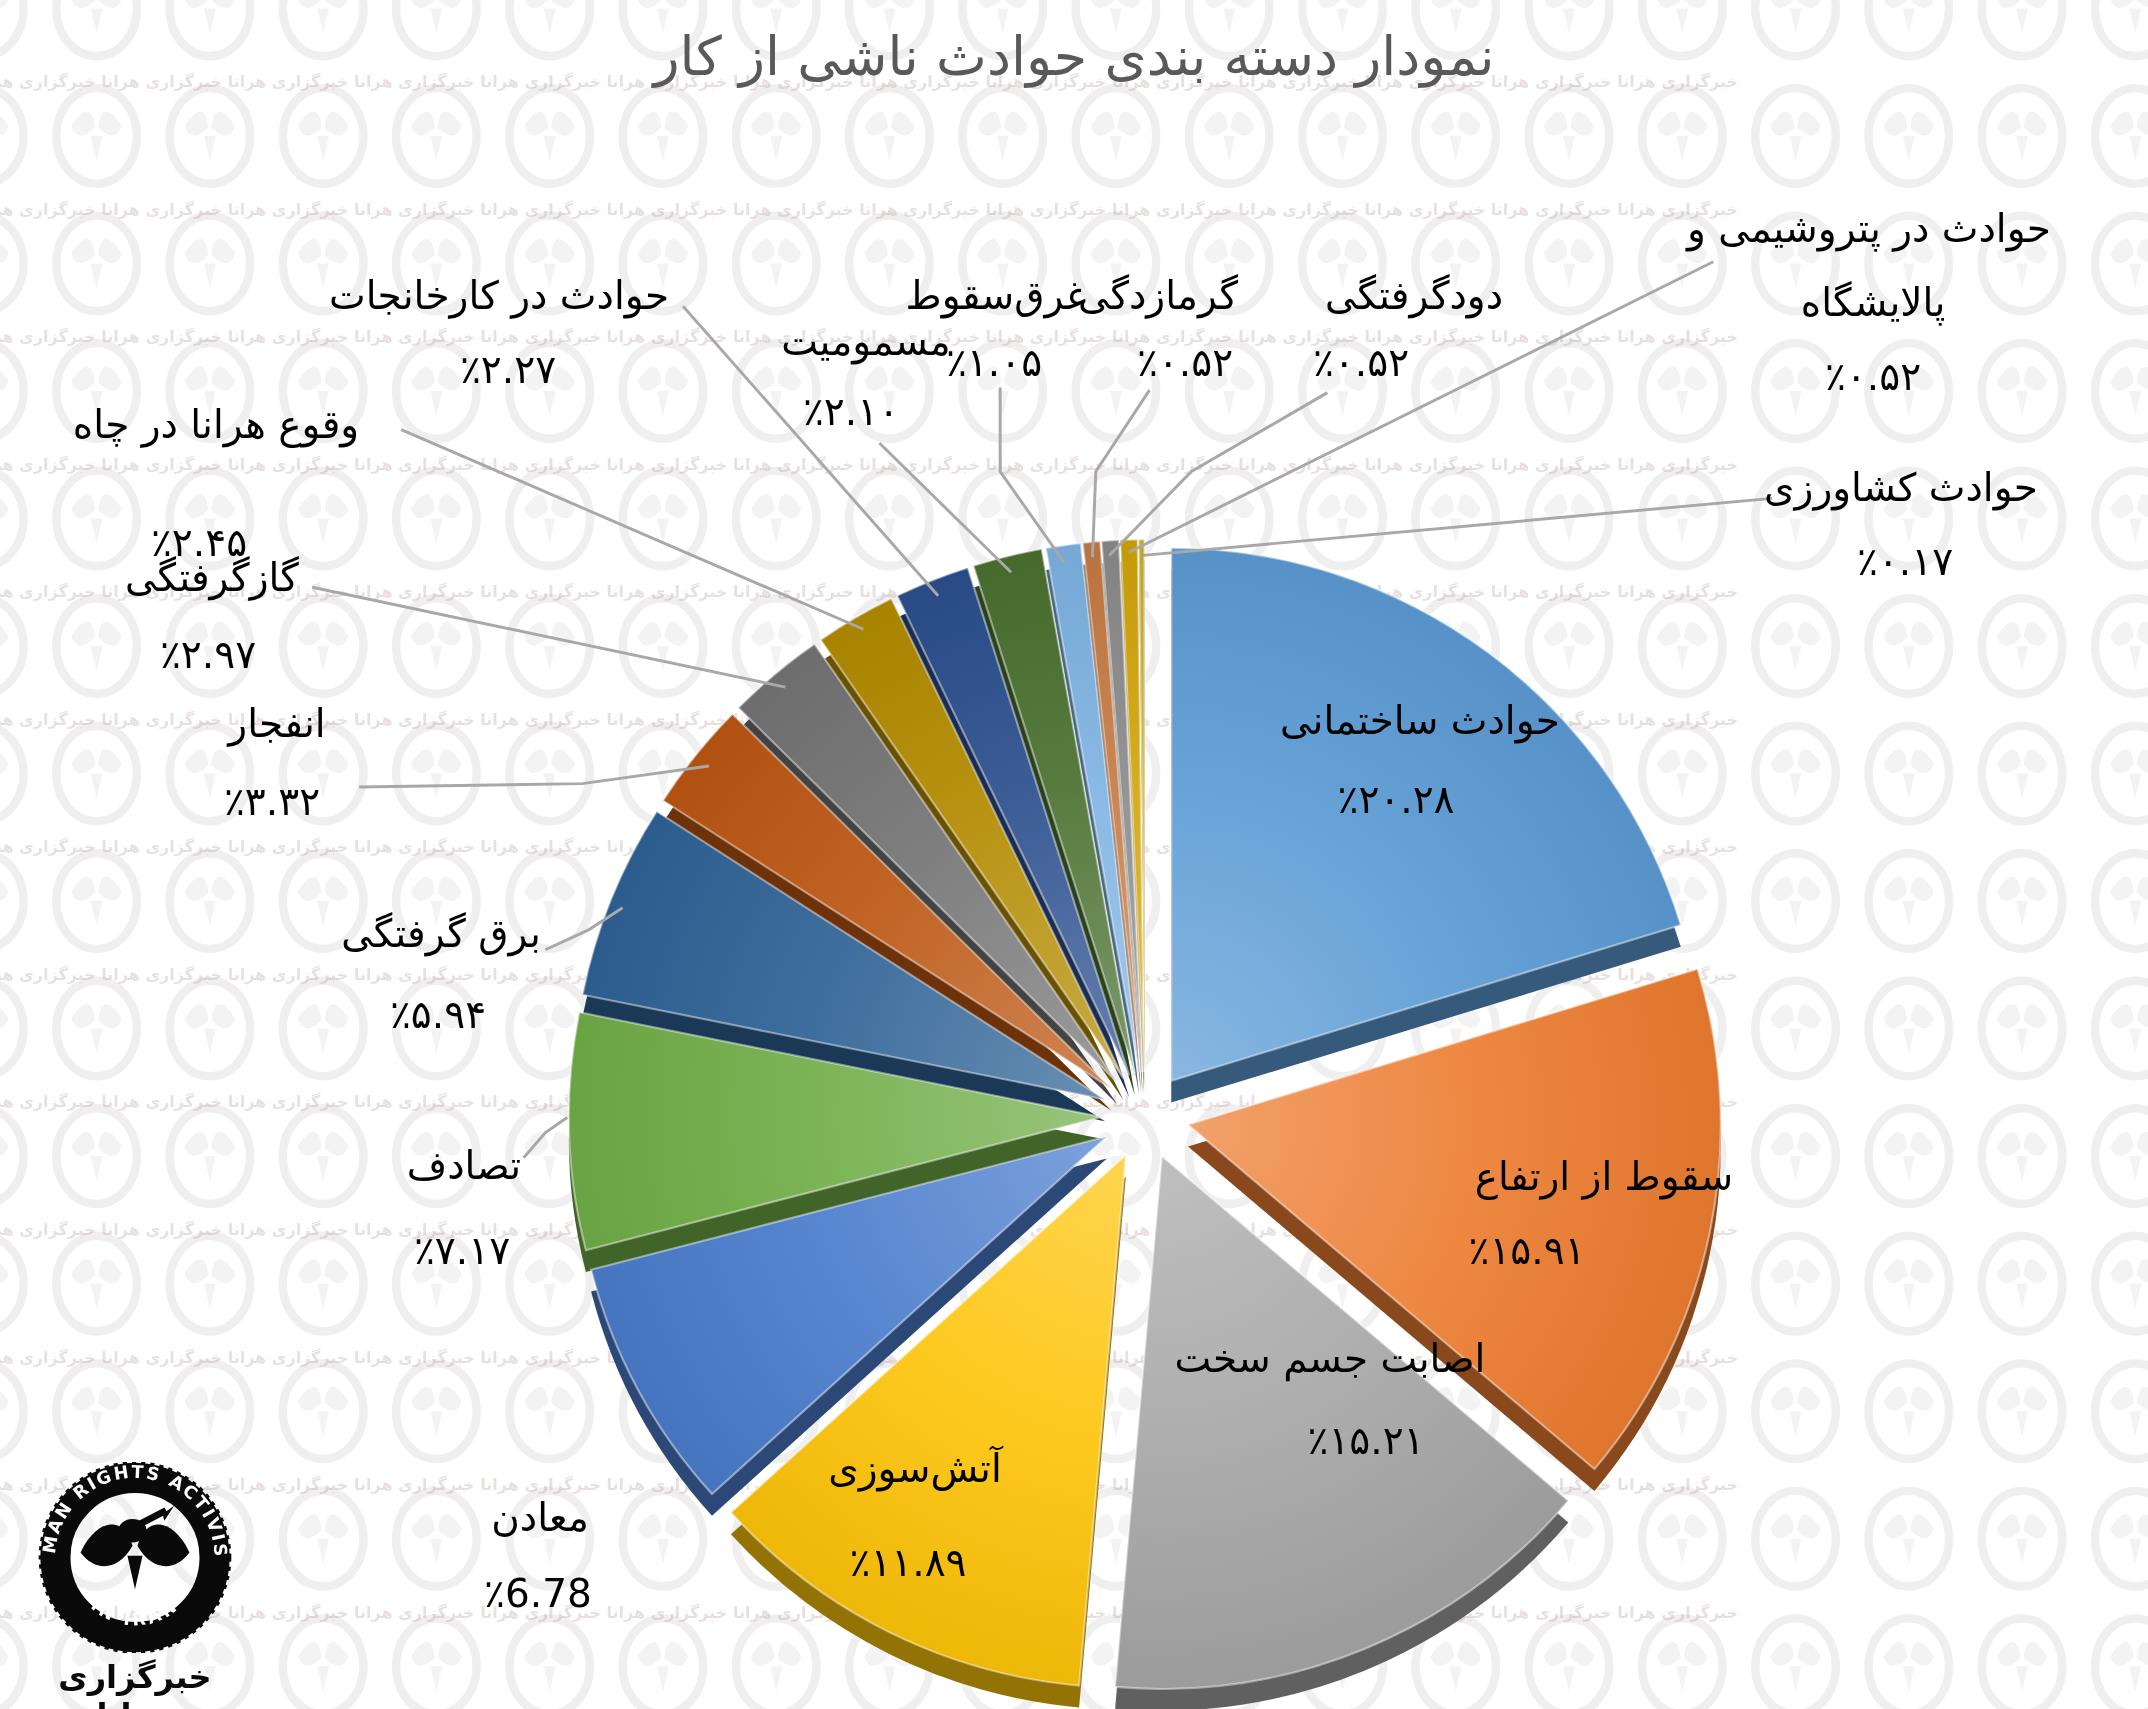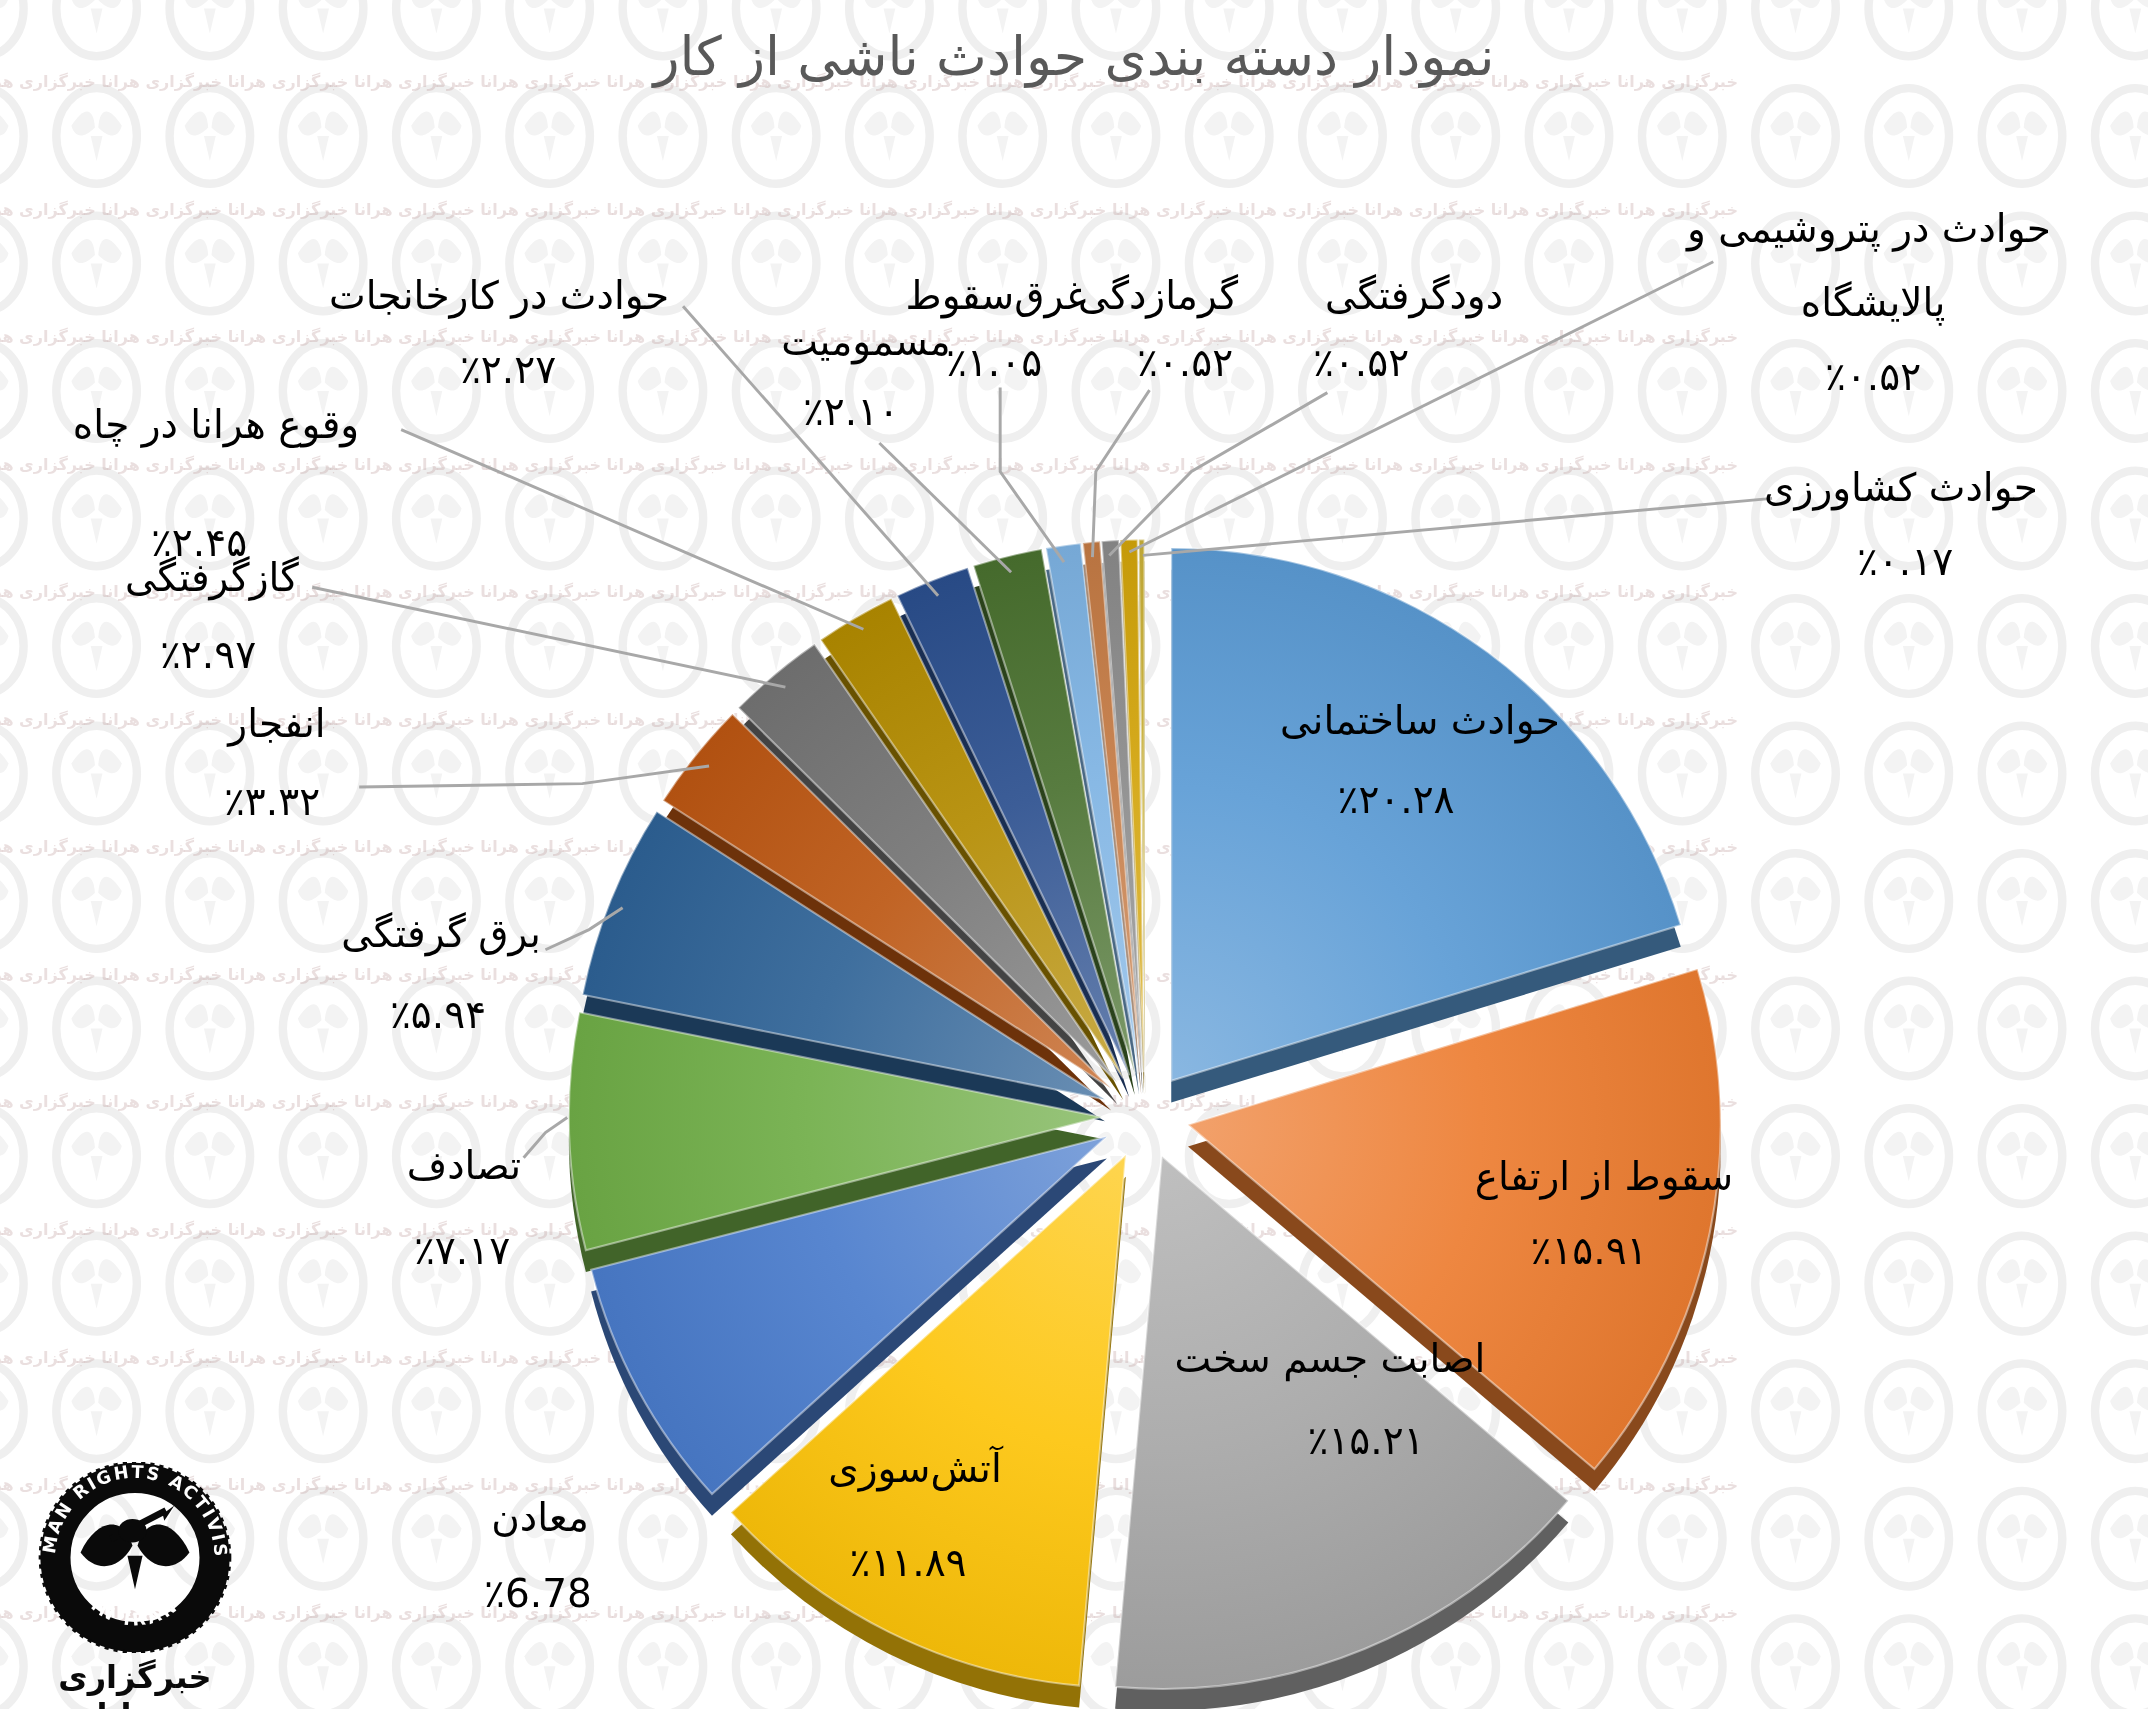--- a/index.html
+++ b/index.html
@@ -476,21 +476,21 @@
         <polyline points="1582,468 1420,562 1322,662" fill="none" stroke="#A8A8A8" stroke-width="3.5"></polyline>
         <polyline points="2042,312 1346,658" fill="none" stroke="#A8A8A8" stroke-width="3.5"></polyline>
         <polyline points="2112,594 1362,662" fill="none" stroke="#A8A8A8" stroke-width="3.5"></polyline>
       </g>
   </svg>
 
   <div id="labels-layer">
       <div class="lbl lbl-name" style="left: 1420px; top: 720px;">حوادث ساختمانی</div>
       <div class="lbl lbl-pct" style="left: 1396px; top: 799px;">٪۲۰.۲۸</div>
       <div class="lbl lbl-name" style="left: 1604px; top: 1176px;">سقوط از ارتفاع</div>
-      <div class="lbl lbl-pct" style="left: 1589px; top: 1250px;">٪۱۵.۹۱</div>
+      <div class="lbl lbl-pct" style="left: 1527px; top: 1250px;">٪۱۵.۹۱</div>
       <div class="lbl lbl-name" style="left: 1330px; top: 1358px;">اصابت جسم سخت</div>
       <div class="lbl lbl-pct" style="left: 1366px; top: 1440px;">٪۱۵.۲۱</div>
       <div class="lbl lbl-name" style="left: 915px; top: 1468px;">آتش‌سوزی</div>
       <div class="lbl lbl-pct" style="left: 908px; top: 1562px;">٪۱۱.۸۹</div>
       <div class="lbl lbl-name" style="left: 540px; top: 1517px;">معادن</div>
       <div class="lbl lbl-pct" style="left: 538px; top: 1593px;">٪6.78</div>
       <div class="lbl lbl-name" style="left: 464px; top: 1165px;">تصادف</div>
       <div class="lbl lbl-pct" style="left: 462px; top: 1250px;">٪۷.۱۷</div>
       <div class="lbl lbl-name" style="left: 441px; top: 933px;">برق گرفتگی</div>
       <div class="lbl lbl-pct" style="left: 438px; top: 1014px;">٪۵.۹۴</div>

